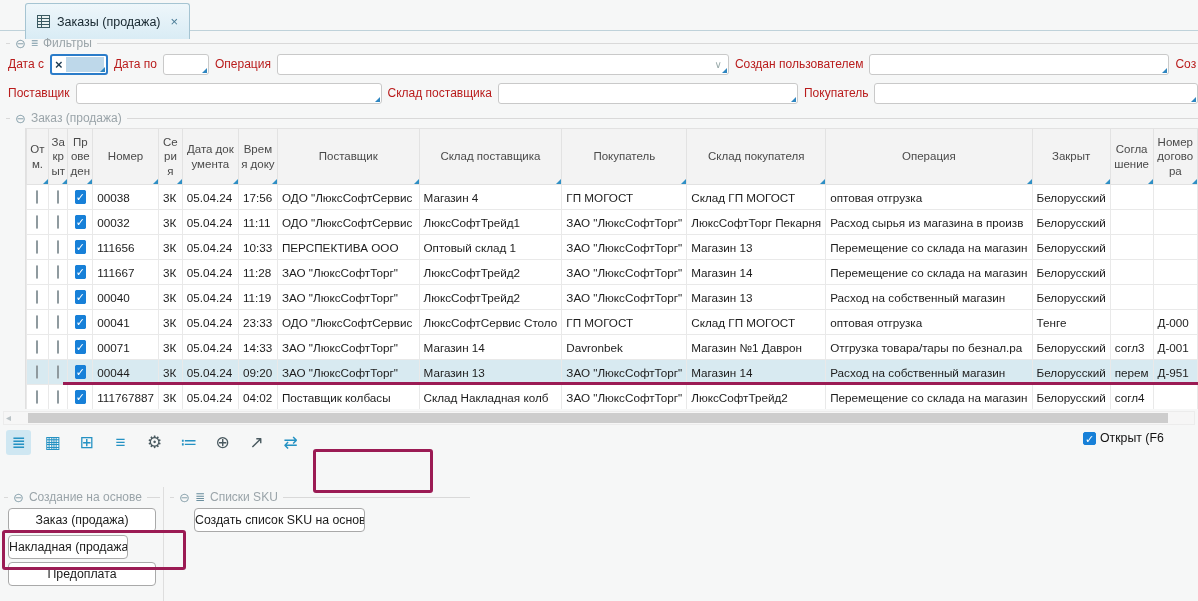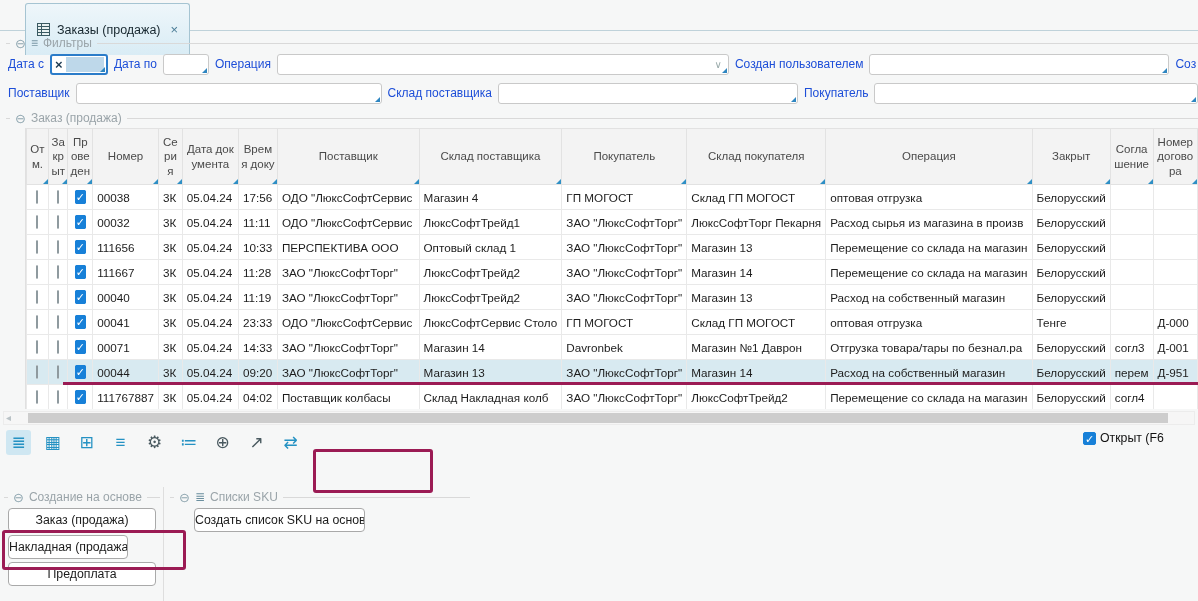--- a/index.html
+++ b/index.html
@@ -2,35 +2,35 @@
 <html><head>
 <meta charset="utf-8">
 <style>
   html,body{margin:0;padding:0;background:#e9e9e9;}
   .page{position:relative;width:1198px;height:601px;background:#f6f7f7;overflow:hidden;
         font-family:"Liberation Sans","DejaVu Sans",sans-serif;font-size:12px;color:#222;}
 
   
   .tabbar{position:absolute;top:0;left:0;right:0;height:30px;border-bottom:1px solid #bfd2da;}
   .doc-tab{position:absolute;left:25px;top:3px;height:27px;display:flex;align-items:center;gap:7px;
-           padding:12px 11px;background:linear-gradient(#eef6fa,#d9ecf5);border:1px solid #a5c4d2;border-bottom:none;
+           padding:4px 11px;background:linear-gradient(#eef6fa,#d9ecf5);border:1px solid #a5c4d2;border-bottom:none;
            border-radius:3px 3px 0 0;font-size:12.5px;color:#16262e;cursor:default;}
   .tab-x{color:#4a7c96;font-size:13px;margin-left:3px;cursor:pointer;line-height:1;}
 
   
   .grp-head{position:absolute;display:flex;align-items:center;gap:5px;color:#9aa4a9;font-size:12px;white-space:nowrap;}
   .grp-head .pre{width:4px;border-top:1px solid #d9d9d9;}
   .grp-head .line{flex:1;border-top:1px solid #d9d9d9;margin-top:1px;}
   .minus{color:#8fa6b0;font-size:13px;line-height:1;cursor:pointer;}
   .fun{color:#7a98a6;font-size:12px;line-height:1;}
 
   
   .frow{position:absolute;left:8px;right:0;height:24px;display:flex;align-items:center;gap:6px;
         white-space:nowrap;overflow:hidden;}
-  .lbl{color:#1d4ed8;flex:0 0 auto;}
+  .lbl{color:#b91c1c;flex:0 0 auto;}
   .fld{position:relative;background:#fff;border:1px solid #c9c9c9;border-radius:3px;height:21px;flex:0 0 auto;
        display:flex;align-items:center;box-sizing:border-box;}
   .fld::after{content:"";position:absolute;right:1px;bottom:1px;width:0;height:0;
        border-left:5px solid transparent;border-bottom:5px solid #2e86c1;}
   .fld.focus{border:2px solid #2b7cc9;}
   .xmark{color:#1c3a52;font-weight:bold;font-size:13px;padding:0 3px;cursor:pointer;}
   .selblock{flex:1;align-self:stretch;margin:1px 2px 1px 0;background:#bed8ea;}
   .chev{position:absolute;right:6px;color:#9aa;font-size:10px;}
   .fld.grow{flex:1 1 auto;}
 

